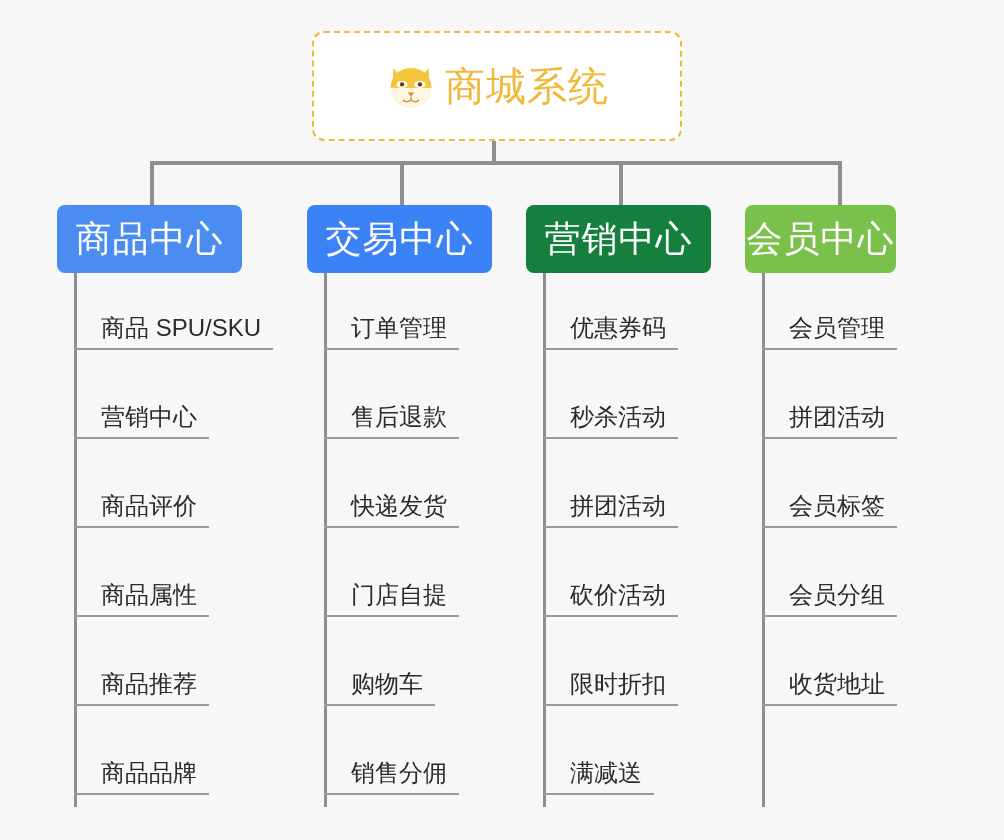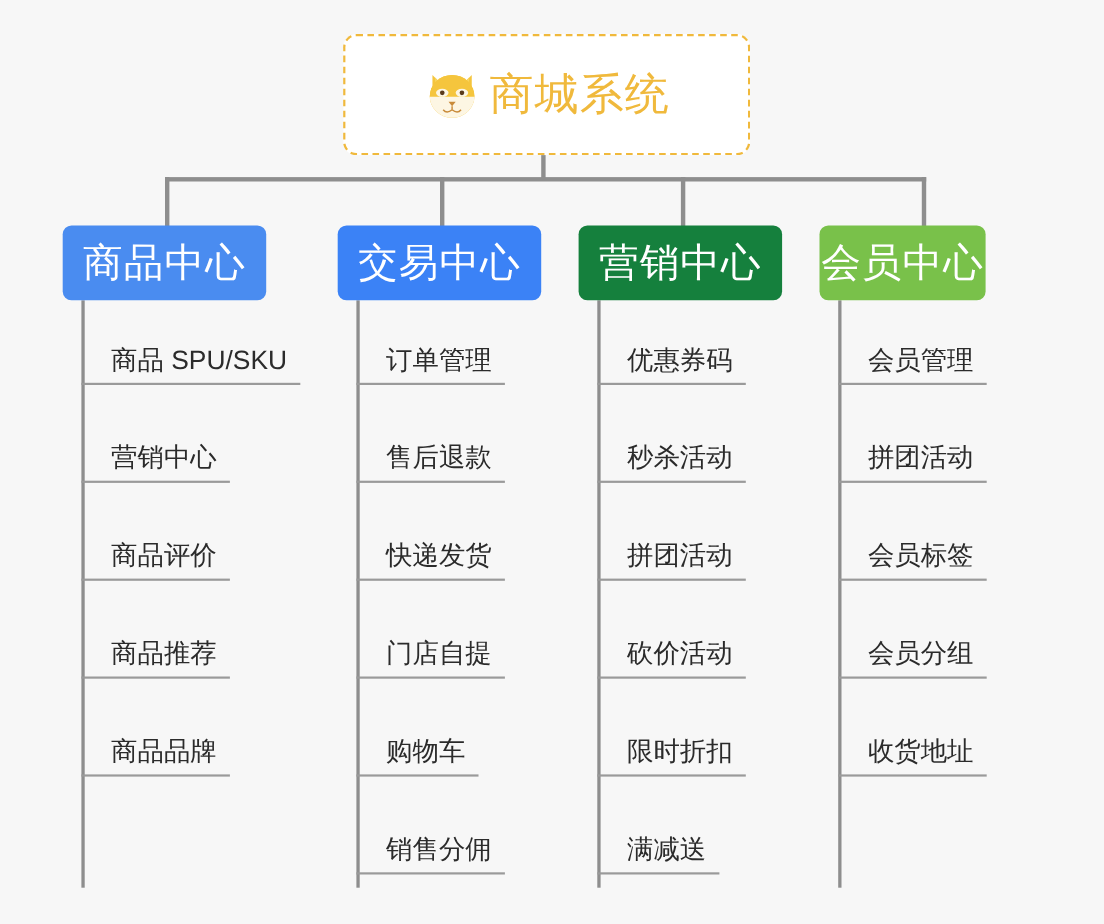--- a/index.html
+++ b/index.html
@@ -151,20 +151,23 @@
       <div class="leaf">
           <span class="leaf-label">商品 SPU/SKU</span>
         </div>
       <div class="leaf">
           <span class="leaf-label">营销中心</span>
         </div>
       <div class="leaf">
           <span class="leaf-label">商品评价</span>
         </div>
       <div class="leaf">
+          <span class="leaf-label">商品属性</span>
+        </div>
+      <div class="leaf">
           <span class="leaf-label">商品推荐</span>
         </div>
       <div class="leaf">
           <span class="leaf-label">商品品牌</span>
         </div>
     </div>
   </div>
 
   <div class="column" style="left:307px;">
     <div class="spine" style="top:68px; height:534px;"></div>

